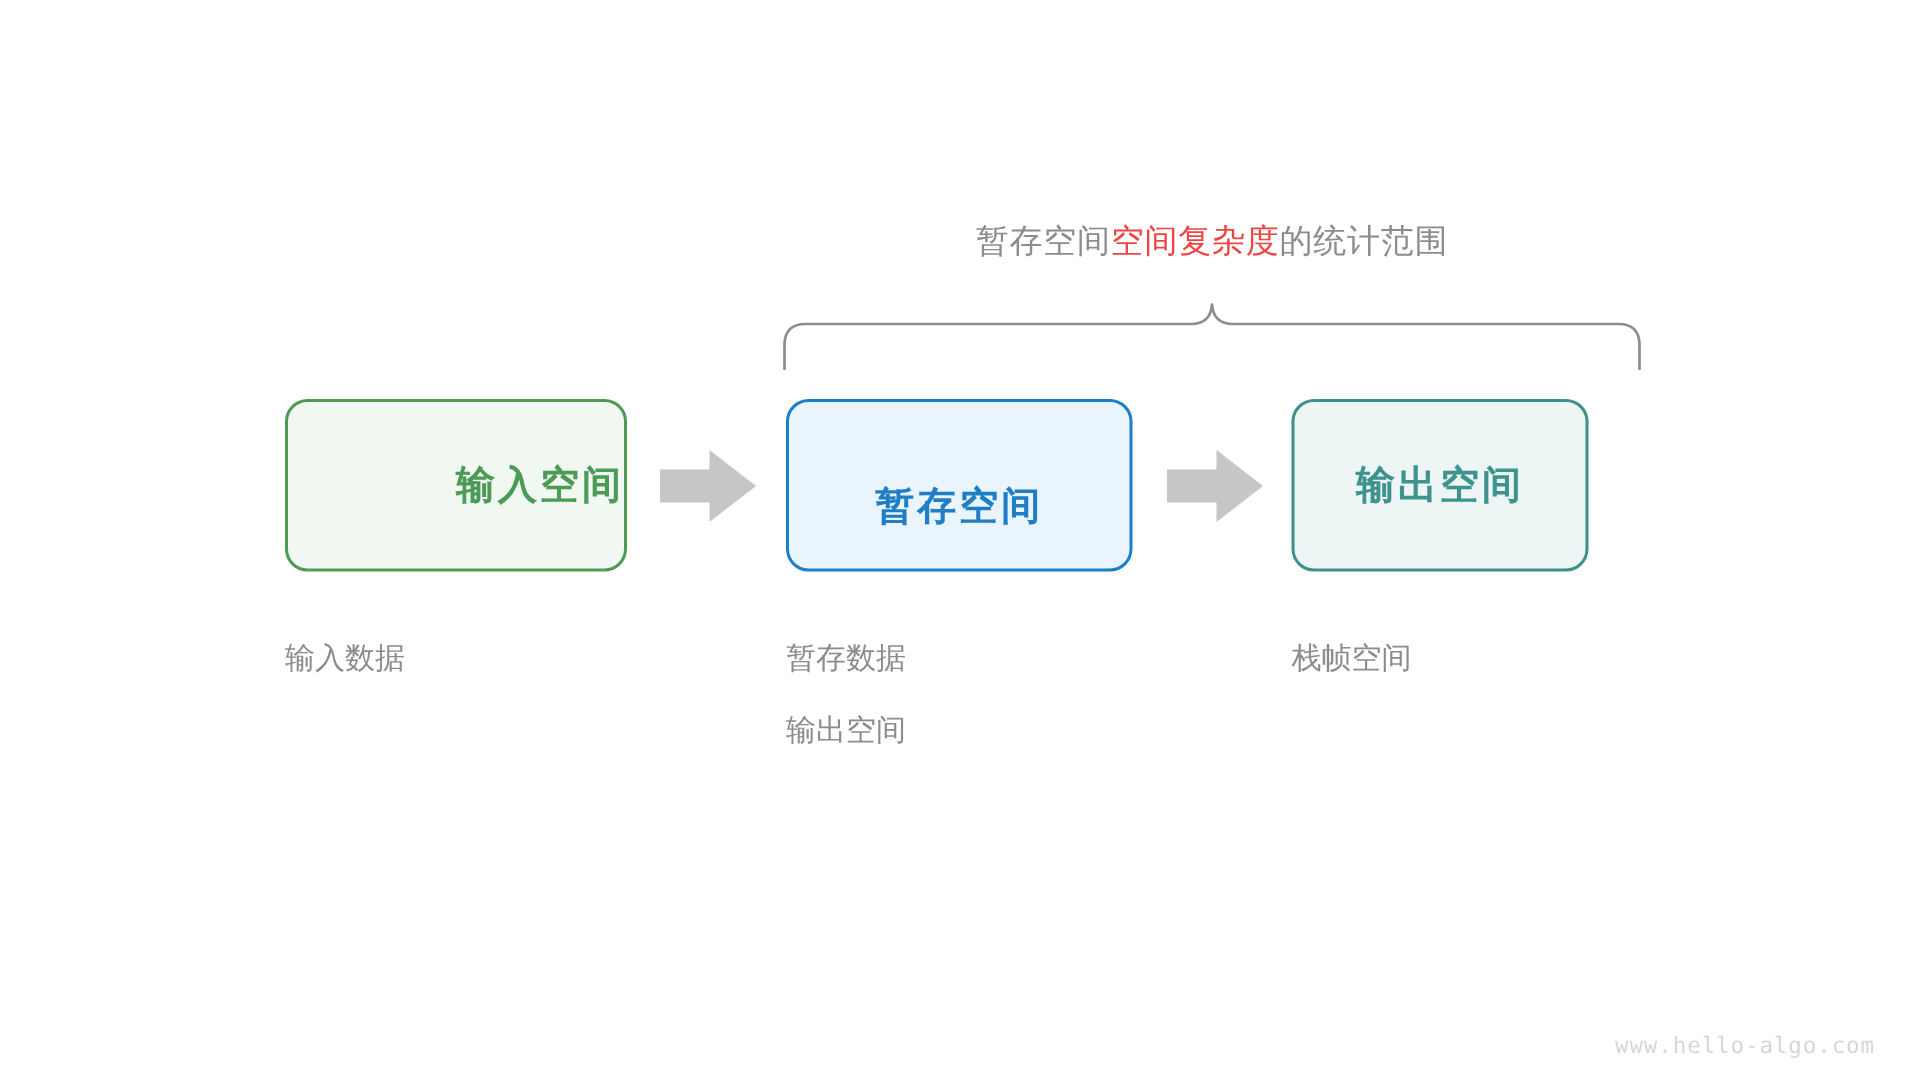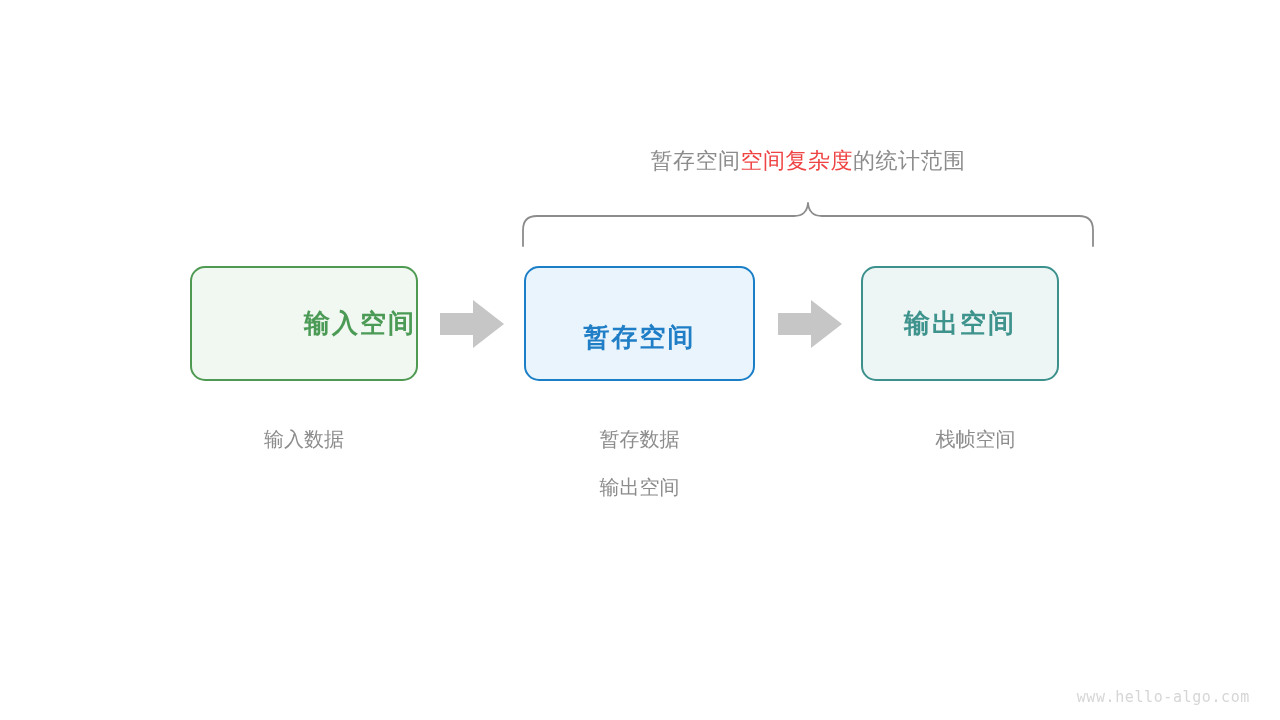--- a/index.html
+++ b/index.html
@@ -101,21 +101,21 @@
     top: 300px;
     width: 64px;
     height: 48px;
   }
   #arrow-1 { left: 440px; }
   #arrow-2 { left: 778px; }
 
   
   .caption-col {
     position: absolute;
-    text-align: center;
+    text-align: left;
     font-size: 20px;
     color: #8c8c8c;
   }
   .caption-col .line { line-height: 48px; white-space: nowrap; }
 
   #cap-input  { left: 190px; top: 415px; width: 228px; }
   #cap-buffer { left: 524px; top: 415px; width: 231px; }
   #cap-output { left: 861px; top: 415px; width: 229px; }
 
   

